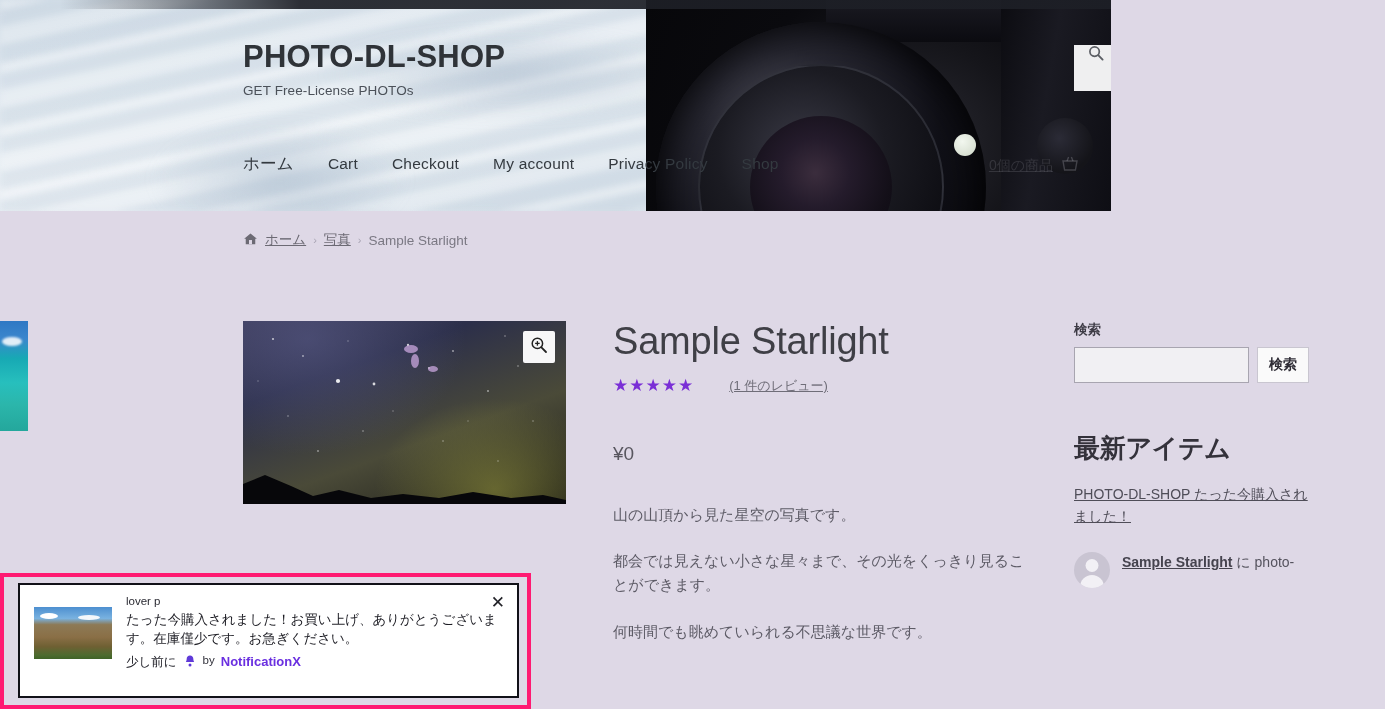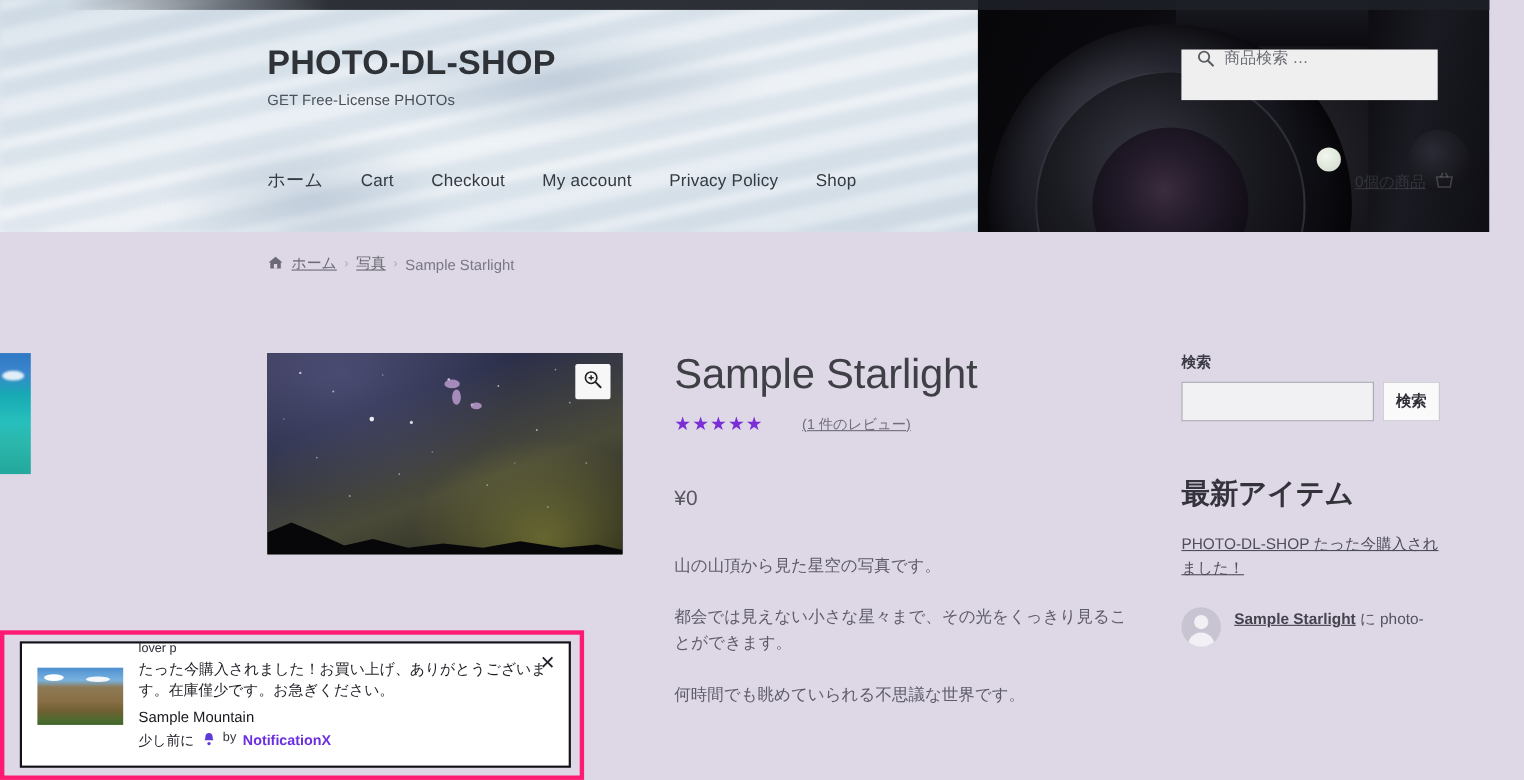--- a/index.html
+++ b/index.html
@@ -7,21 +7,21 @@
     width: 1385px; height: 709px;
     overflow: hidden;
     font-family: "Liberation Sans", sans-serif;
     background: #ded8e6;
   }
   .page { position: relative; width: 1385px; height: 709px; overflow: hidden; }
 
   
   .site-header {
     position: relative;
-    width: 1354px; height: 211px;
+    width: 1111px; height: 211px;
     overflow: hidden;
     background:
       linear-gradient(118deg, rgba(255,255,255,0.10) 0%, rgba(255,255,255,0.0) 60%),
       linear-gradient(170deg, #cfdbe6 0%, #dde6ee 22%, #e9eff4 46%, #dce5ed 68%, #ccd8e3 100%);
   }
   .wood-grain {
     position: absolute; inset: 0;
     background:
       repeating-linear-gradient(168deg,
         rgba(255,255,255,0.30) 0px, rgba(255,255,255,0.30) 10px,
@@ -455,21 +455,20 @@
 
   <div class="notif-wrap">
     <div class="notif-card">
       <div class="notif-thumb">
         <div class="cloud1"></div>
         <div class="cloud2"></div>
       </div>
       <div class="notif-body">
         <div class="notif-name">lover p</div>
         <div class="notif-msg">たった今購入されました！お買い上げ、ありがとうございます。在庫僅少です。お急ぎください。</div>
-        <div class="notif-product">Sample Mountain</div>
         <div class="notif-footer">
           <span>少し前に</span>
           <span>
             <svg width="14" height="14" viewBox="0 0 14 14">
               <path d="M7 1.4c-2 0-3.3 1.4-3.3 3.3 0 2.6-1 3.3-1 3.3h8.6s-1-0.7-1-3.3c0-1.9-1.3-3.3-3.3-3.3z" fill="#5f3ad8"></path>
               <circle cx="7" cy="11" r="1.5" fill="#5f3ad8"></circle>
             </svg>
           </span>
           <span class="notif-by">by</span>
           <span class="notif-brand">NotificationX</span>

